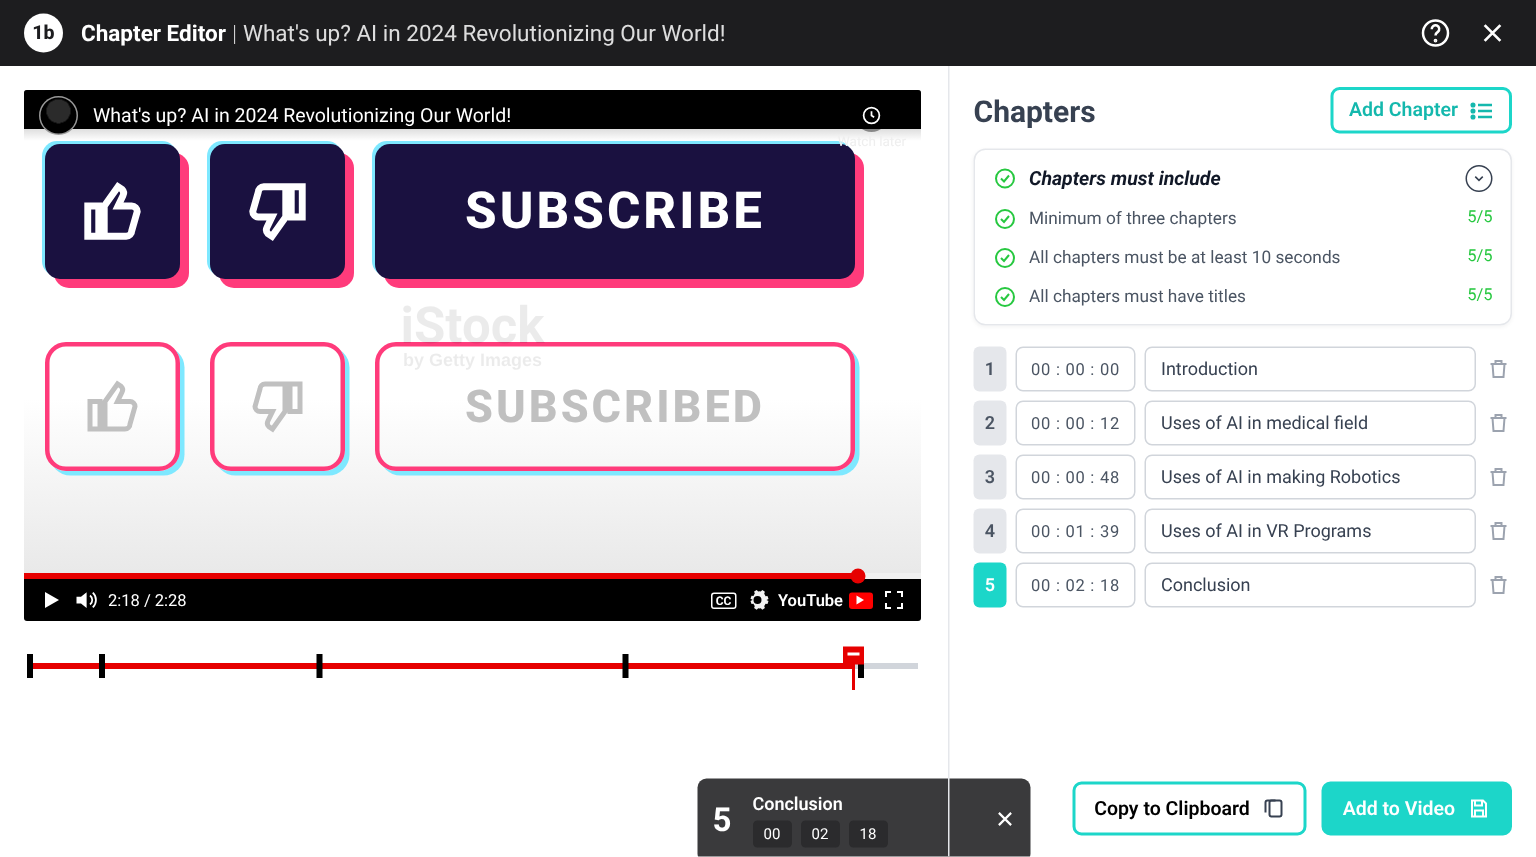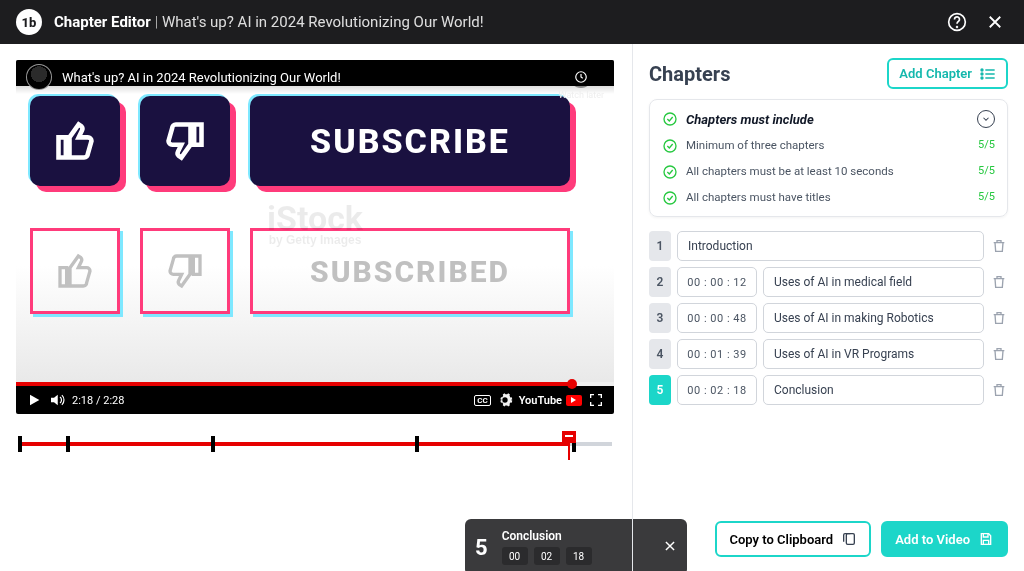--- a/index.html
+++ b/index.html
@@ -37,21 +37,21 @@
   
   .player{width:598px;height:354px;background:#000;border-radius:2px;overflow:hidden;position:relative;}
   .frame{position:absolute;inset:26px 0 28px 0;background:linear-gradient(#fff 0%,#fff 60%,#e8e8e8 100%);overflow:hidden;}
   .row1{display:flex;gap:20px;padding:10px 0 0 14px;}
   .tbtn{background:var(--navy);height:90px;border-radius:10px;box-shadow:6px 6px 0 var(--pink), -2px -2px 0 #7ee8ff;display:flex;align-items:center;justify-content:center;}
   .tsmall{width:90px;}
   .tlarge{width:320px;}
   .sub-text{color:#fff;font-weight:800;font-size:34px;letter-spacing:2px;}
   .thumbstroke{stroke:#fff;stroke-width:2.5;fill:none;}
   .row2{display:flex;gap:20px;padding:42px 0 0 14px;}
-  .tbtn2{height:86px;border:3px solid var(--pink);border-radius:0;background:transparent;display:flex;align-items:center;justify-content:center;box-shadow:3px 3px 0 #7ee8ff;}
+  .tbtn2{height:86px;border:3px solid var(--pink);border-radius:14px;background:transparent;display:flex;align-items:center;justify-content:center;box-shadow:3px 3px 0 #7ee8ff;}
   .tsub2{width:320px;color:#c0c0c0;font-weight:800;font-size:30px;letter-spacing:2px;}
   .istock{position:absolute;left:50%;top:46%;transform:translate(-50%,-50%);color:rgba(0,0,0,.08);font-weight:700;font-size:34px;pointer-events:none;text-align:center;line-height:.9;font-family:Georgia,serif;}
   .istock .by{font-size:12px;display:block;font-family:Arial;}
   .ptop{position:absolute;top:0;left:0;right:0;height:34px;display:flex;align-items:center;padding:0 10px;color:#fff;font-size:13px;background:linear-gradient(rgba(0,0,0,.55),rgba(0,0,0,0));}
   .avatar{width:26px;height:26px;border-radius:50%;background:radial-gradient(circle at 50% 38%, #2b2b2b 0 8px, #000 8px 100%);border:1px solid rgba(255,255,255,.6);margin-right:10px;flex-shrink:0;}
   .wlater{position:absolute;right:10px;top:6px;font-size:9px;color:#eee;text-align:center;}
   .wlater .clk{width:22px;height:22px;border-radius:50%;background:rgba(0,0,0,.4);margin:0 auto 2px;display:flex;align-items:center;justify-content:center;}
 
   .pprog{position:absolute;left:0;right:0;bottom:28px;height:4px;background:rgba(255,255,255,.35);}
   .pprog .fill{height:100%;width:93%;background:var(--red);}
@@ -315,20 +315,21 @@
             <span>All chapters must have titles</span>
             <div class="spc"></div>
             <span class="ok">5/5</span>
           </div>
         </div>
     </div>
 
     <div class="chlist" id="chlist">
         <div class="chrow">
           <div class="chnum">1</div>
+          <div class="chtime">00 : 00 : 00</div>
           <input class="chtitle" value="Introduction" style="">
           <div class="del">
             <svg width="16" height="16" viewBox="0 0 24 24" fill="none" stroke-width="2">
               <path d="M4 7h16M9 7V4h6v3M6 7l1 13h10l1-13"></path>
             </svg>
           </div>
         </div>
         <div class="chrow">
           <div class="chnum">2</div>
           <div class="chtime">00 : 00 : 12</div>

